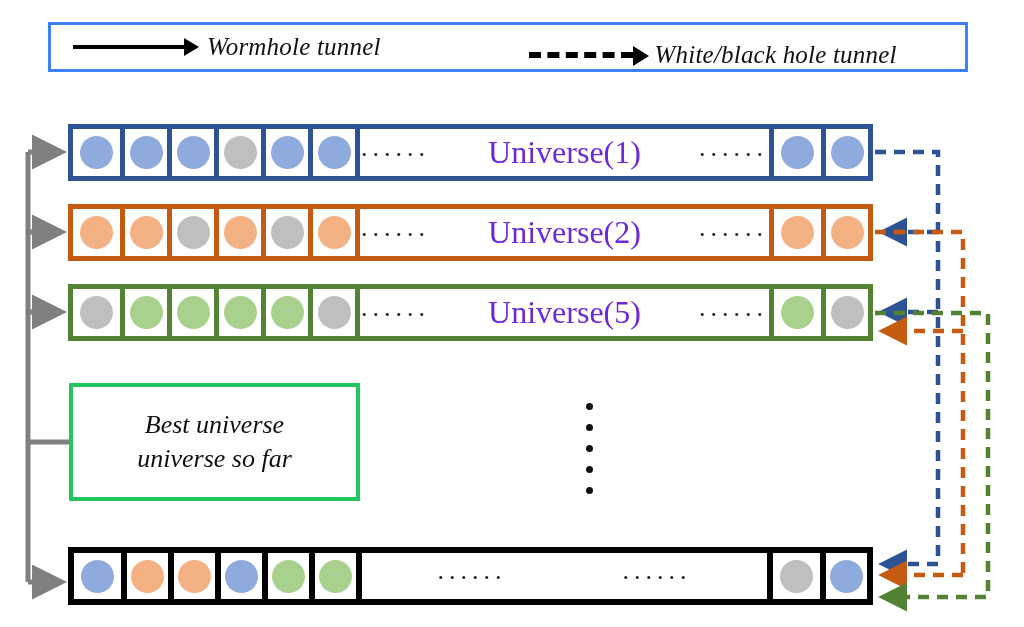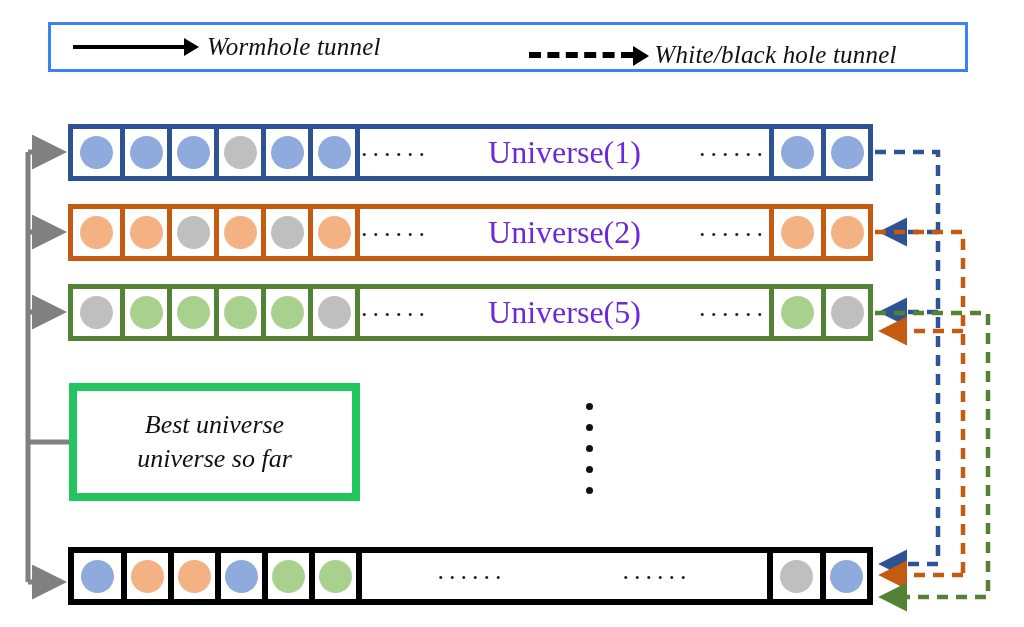--- a/index.html
+++ b/index.html
@@ -97,21 +97,21 @@
   }
   .ulabel{
     font-size:32px;color:#6d28d9;white-space:nowrap;
   }
   .ubody .ellip.left{margin-right:58px;}
   .ubody .ellip.right{margin-left:58px;}
 
   
   #bestbox{
     position:absolute;left:69px;top:383px;width:291px;height:118px;
-    border:8px solid #22c55e;background:#fff;box-sizing:border-box;
+    border:4px solid #22c55e;background:#fff;box-sizing:border-box;
     display:flex;align-items:center;justify-content:center;
     text-align:center;
   }
   #bestbox .btxt{
     font-style:italic;font-size:26px;color:#111;line-height:1.32;
   }
 
   
   #vdots{
     position:absolute;left:586px;top:396px;

